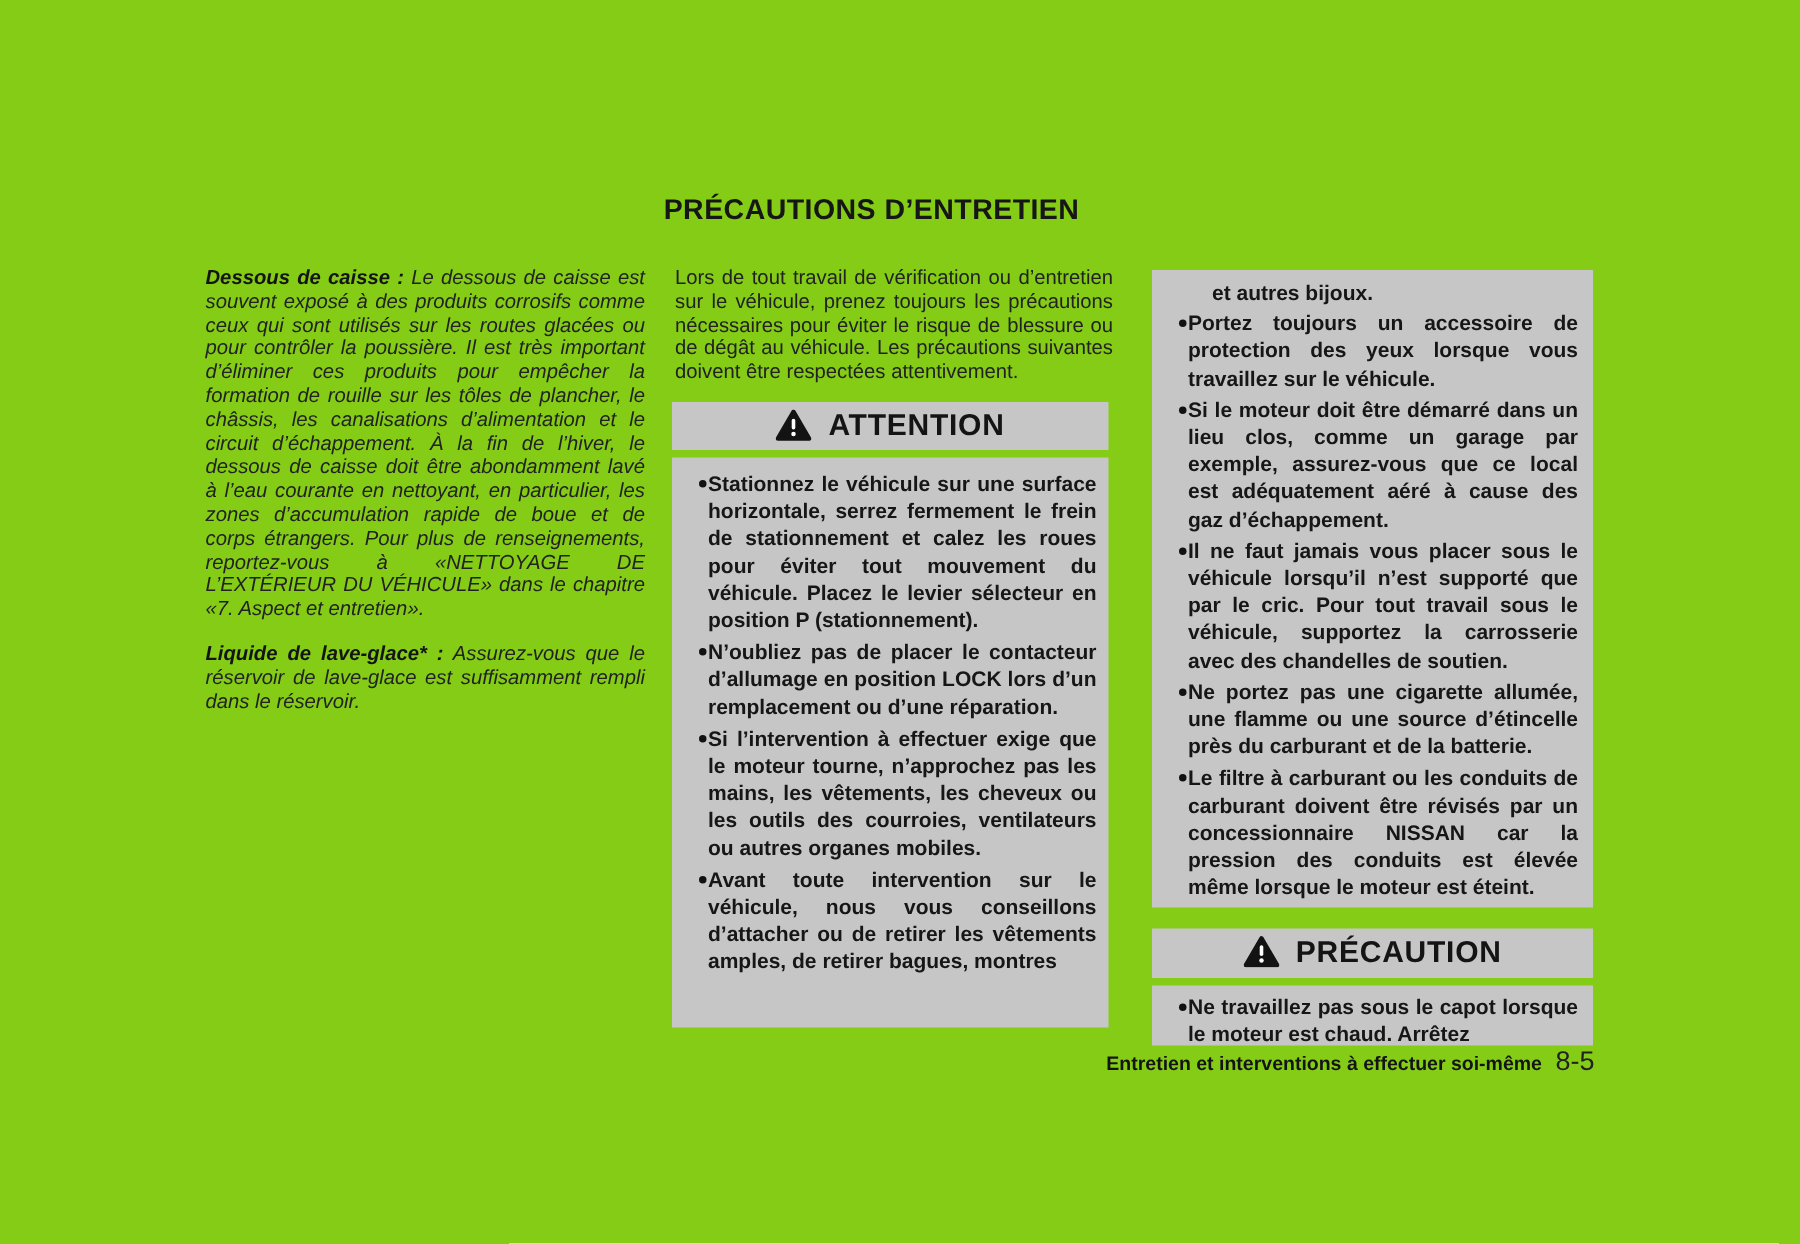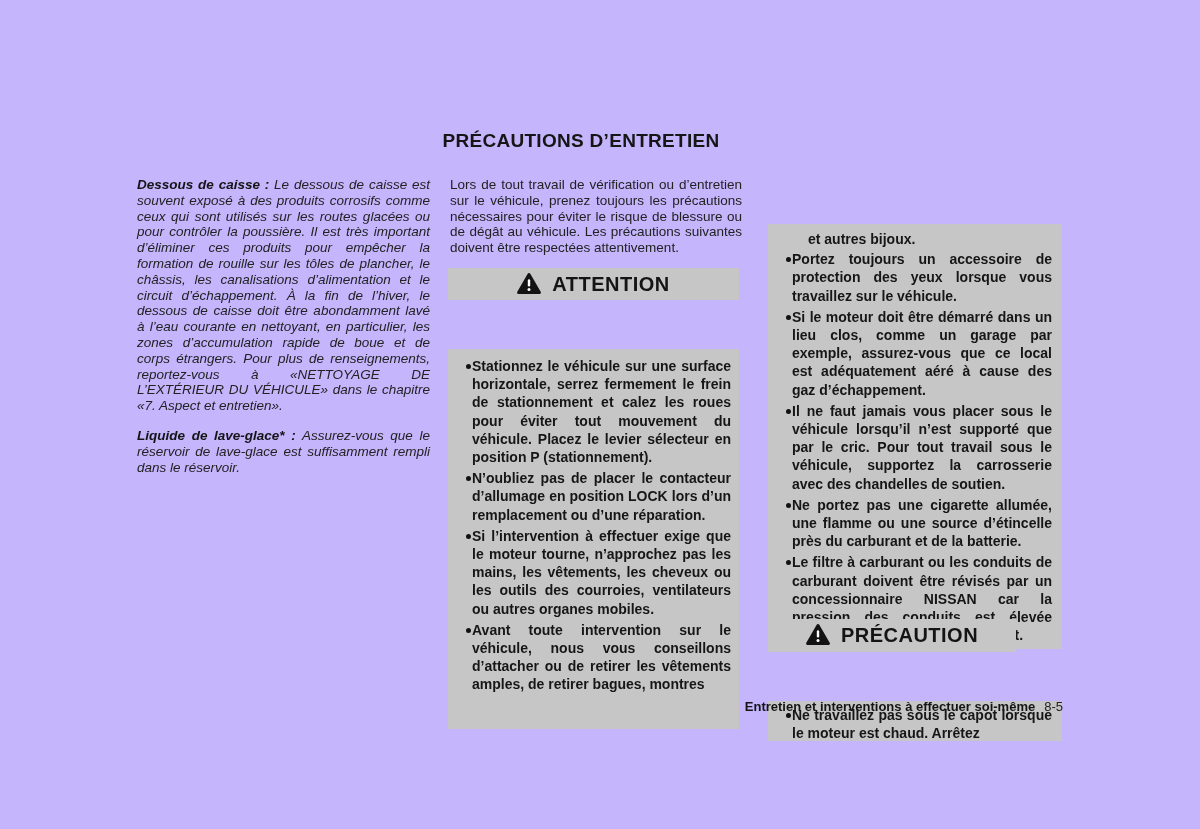--- a/index.html
+++ b/index.html
@@ -1,46 +1,46 @@
 <!DOCTYPE html>
 <html><head>
 <meta charset="utf-8">
 <style>
   html,body{margin:0;padding:0;background:#ffffff;}
-  .page{position:relative;width:1200px;height:829px;background:#c4b5fd;overflow:hidden;
+  .page{position:relative;width:1200px;height:829px;background:#84cc16;overflow:hidden;
         font-family:"Liberation Sans",sans-serif;color:#1c1c1c;}
   .title{position:absolute;top:130px;left:581px;transform:translateX(-50%);
          margin:0;font-size:19px;font-weight:700;letter-spacing:.3px;white-space:nowrap;color:#161616;}
   
   .col-left{position:absolute;left:137px;top:177px;width:293px;}
   .para{margin:0;font-size:13.5px;line-height:15.8px;text-align:justify;color:#222;font-style:italic;}
   .para .lbl{font-weight:700;color:#141414;}
   .para2{margin-top:14px;}
   .col-mid-intro{position:absolute;left:450px;top:177px;width:292px;
                  margin:0;font-size:13.5px;line-height:15.8px;text-align:justify;color:#222;}
   
   .warn-header{position:absolute;display:flex;align-items:center;justify-content:center;
                background:#c6c6c6;}
   .warn-title{font-size:20px;font-weight:700;letter-spacing:.5px;color:#141414;}
   .warn-icon{display:inline-flex;margin-right:11px;position:relative;top:-1px;}
-  .warn-body{position:absolute;background:#c6c6c6;overflow:hidden;box-sizing:border-box;margin-top:44px;}
+  .warn-body{position:absolute;background:#c6c6c6;overflow:hidden;box-sizing:border-box;}
   .attention-header{left:448px;top:268px;width:291px;height:32px;}
   .attention-body{left:448px;top:305px;width:291px;height:380px;padding:8px 8px 0 0;}
   .right-body{left:768px;top:180px;width:294px;height:425px;padding:6px 10px 0 0;}
-  .precaution-header{left:768px;top:619px;width:248px;height:33px;}
+  .precaution-header{left:768px;top:619px;width:294px;height:33px;}
   .precaution-body{left:768px;top:657px;width:294px;height:40px;padding:5px 10px 0 0;}
   .bullet{position:relative;padding-left:24px;margin-bottom:3px;}
   .dot{position:absolute;left:18px;top:7px;width:5px;height:5px;border-radius:50%;background:#111;}
   .btxt,.cont{display:block;font-size:14px;line-height:18.2px;font-weight:700;
               text-align:justify;color:#161616;}
   .cont{padding-left:40px;margin-bottom:2px;}
   
   .footer{position:absolute;top:697px;right:137px;white-space:nowrap;}
   .ftext{font-size:13px;font-weight:700;color:#141414;}
-  .fnum{font-size:13px;font-weight:400;margin-left:9px;color:#222;}
+  .fnum{font-size:18px;font-weight:400;margin-left:9px;color:#222;}
 </style>
 </head>
 <body>
 
 <div class="page">
 
   <h1 class="title">PRÉCAUTIONS D’ENTRETIEN</h1>
 
   <div class="col-left">
     <p class="para"><b class="lbl">Dessous de caisse :</b>

